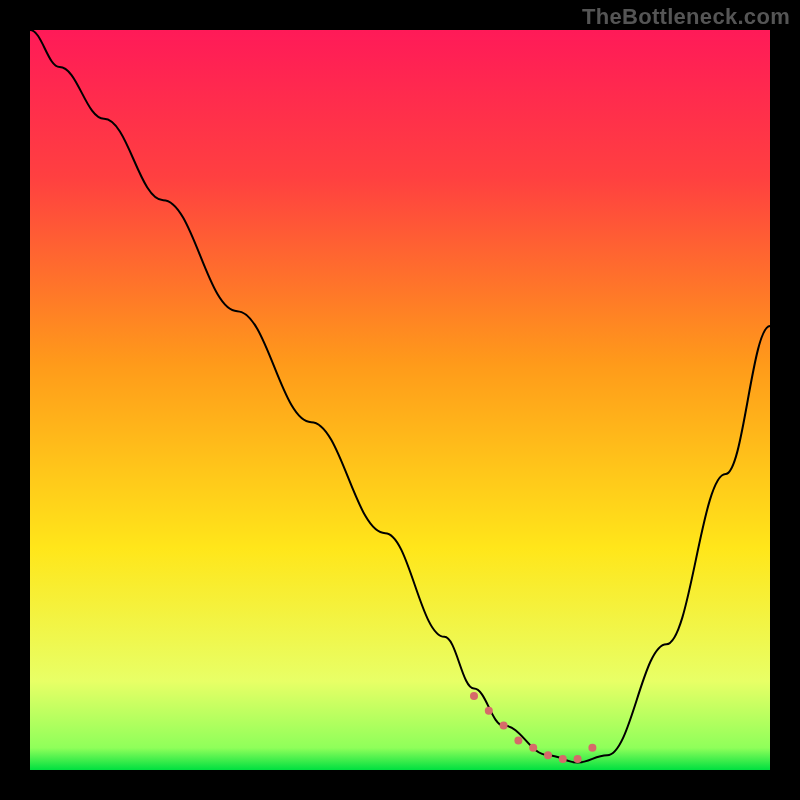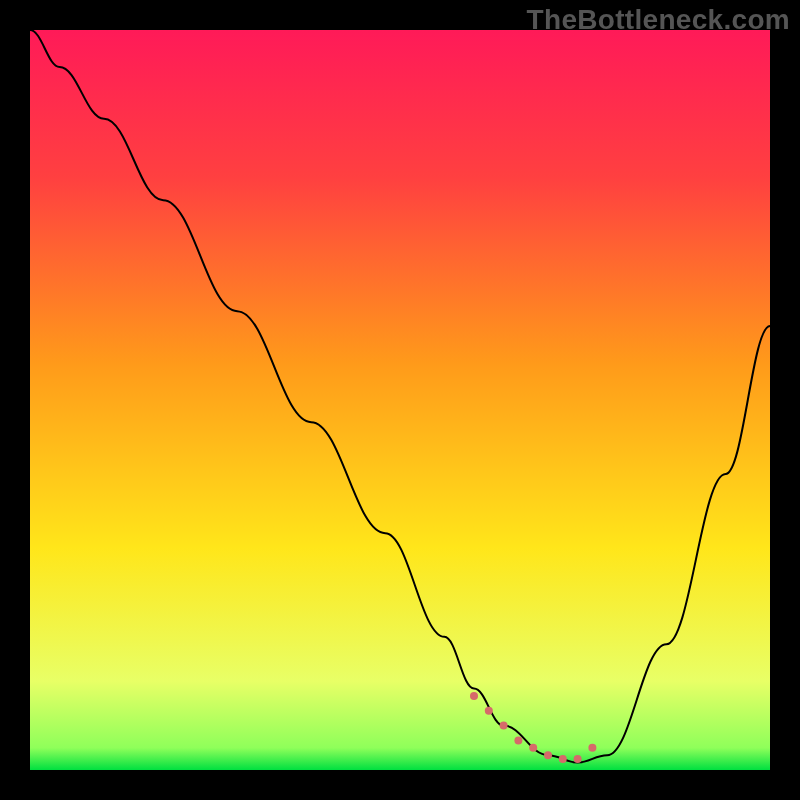--- a/index.html
+++ b/index.html
@@ -14,21 +14,21 @@
     position: relative;
     width: 800px;
     height: 800px;
     background: #000;
   }
   .watermark {
     position: absolute;
     top: 4px;
     right: 10px;
     color: #555;
-    font-size: 28px;
+    font-size: 22px;
     font-weight: bold;
     letter-spacing: 0.3px;
     z-index: 10;
   }
   .plot-area {
     position: absolute;
     left: 30px;
     top: 30px;
     width: 740px;
     height: 740px;

